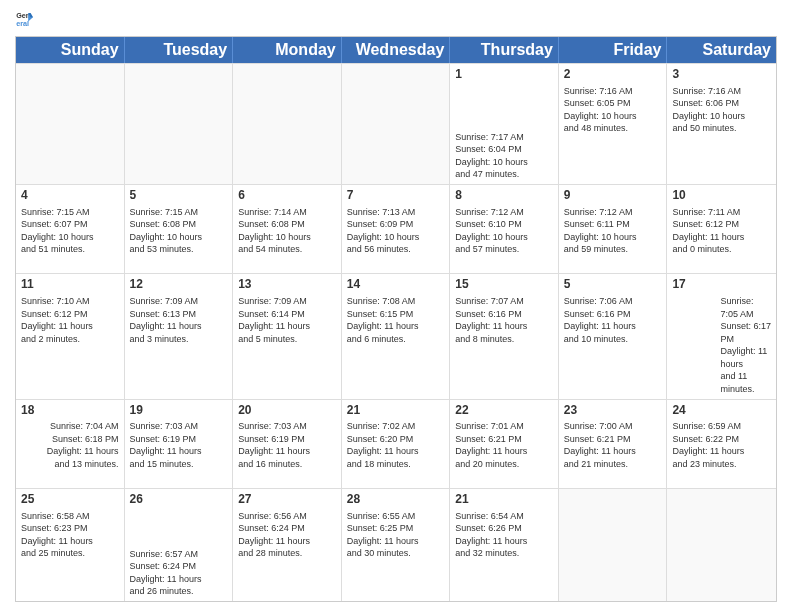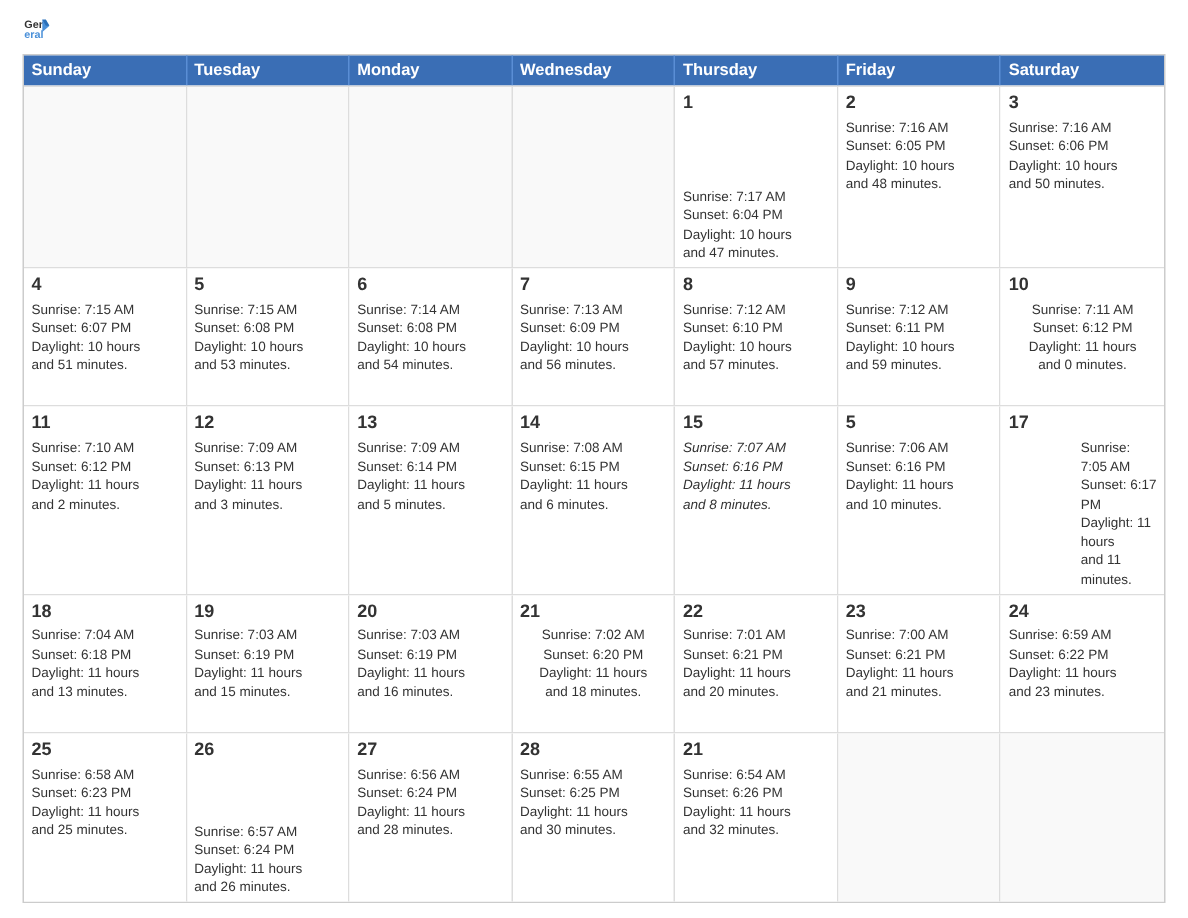--- a/index.html
+++ b/index.html
@@ -61,25 +61,25 @@
       flex-direction: column;
       border: 1px solid #ccc;
     }
     .cal-header-row {
       display: grid;
       grid-template-columns: repeat(7, 1fr);
       background: #3a6eb5;
     }
     .cal-header-cell {
       color: #fff;
-      font-size: 11px;
+      font-size: 16px;
       font-weight: bold;
       padding: 4px 5px;
       border-right: 1px solid #5a8ed5;
-      text-align: left;
+      text-align: right;
     }
     .cal-header-cell:last-child { border-right: none; }
     .cal-body {
       flex: 1;
       display: flex;
       flex-direction: column;
     }
     .cal-row {
       display: grid;
       grid-template-columns: repeat(7, 1fr);
@@ -211,21 +211,21 @@
           </div>
           <div class="cal-cell">
             <span class="day-num">9</span>
             <div class="cell-info" style="white-space: pre-line;">Sunrise: 7:12 AM
 Sunset: 6:11 PM
 Daylight: 10 hours
 and 59 minutes.</div>
           </div>
           <div class="cal-cell">
             <span class="day-num">10</span>
-            <div class="cell-info" style="white-space: pre-line; text-align: center;">Sunrise: 7:11 AM
+            <div class="cell-info" style="white-space: pre-line;">Sunrise: 7:11 AM
 Sunset: 6:12 PM
 Daylight: 11 hours
 and 0 minutes.</div>
           </div>
         </div>
         <div class="cal-row">
           <div class="cal-cell">
             <span class="day-num">11</span>
             <div class="cell-info" style="white-space: pre-line;">Sunrise: 7:10 AM
 Sunset: 6:12 PM
@@ -248,21 +248,21 @@
           </div>
           <div class="cal-cell">
             <span class="day-num">14</span>
             <div class="cell-info" style="white-space: pre-line;">Sunrise: 7:08 AM
 Sunset: 6:15 PM
 Daylight: 11 hours
 and 6 minutes.</div>
           </div>
           <div class="cal-cell">
             <span class="day-num">15</span>
-            <div class="cell-info" style="white-space: pre-line; font-style: italic;">Sunrise: 7:07 AM
+            <div class="cell-info" style="white-space: pre-line;">Sunrise: 7:07 AM
 Sunset: 6:16 PM
 Daylight: 11 hours
 and 8 minutes.</div>
           </div>
           <div class="cal-cell">
             <span class="day-num">5</span>
             <div class="cell-info" style="white-space: pre-line;">Sunrise: 7:06 AM
 Sunset: 6:16 PM
 Daylight: 11 hours
 and 10 minutes.</div>
@@ -271,42 +271,42 @@
             <span class="day-num">17</span>
             <div class="cell-info" style="white-space: pre-line; margin-left: 48px;">Sunrise: 7:05 AM
 Sunset: 6:17 PM
 Daylight: 11 hours
 and 11 minutes.</div>
           </div>
         </div>
         <div class="cal-row">
           <div class="cal-cell">
             <span class="day-num">18</span>
-            <div class="cell-info" style="white-space: pre-line;">Sunrise: 7:04 AM
+            <div class="cell-info" style="white-space: pre-line; text-align: right;">Sunrise: 7:04 AM
 Sunset: 6:18 PM
 Daylight: 11 hours
 and 13 minutes.</div>
           </div>
           <div class="cal-cell">
             <span class="day-num">19</span>
             <div class="cell-info" style="white-space: pre-line;">Sunrise: 7:03 AM
 Sunset: 6:19 PM
 Daylight: 11 hours
 and 15 minutes.</div>
           </div>
           <div class="cal-cell">
             <span class="day-num">20</span>
             <div class="cell-info" style="white-space: pre-line;">Sunrise: 7:03 AM
 Sunset: 6:19 PM
 Daylight: 11 hours
 and 16 minutes.</div>
           </div>
           <div class="cal-cell">
             <span class="day-num">21</span>
-            <div class="cell-info" style="white-space: pre-line; text-align: center;">Sunrise: 7:02 AM
+            <div class="cell-info" style="white-space: pre-line;">Sunrise: 7:02 AM
 Sunset: 6:20 PM
 Daylight: 11 hours
 and 18 minutes.</div>
           </div>
           <div class="cal-cell">
             <span class="day-num">22</span>
             <div class="cell-info" style="white-space: pre-line;">Sunrise: 7:01 AM
 Sunset: 6:21 PM
 Daylight: 11 hours
 and 20 minutes.</div>

